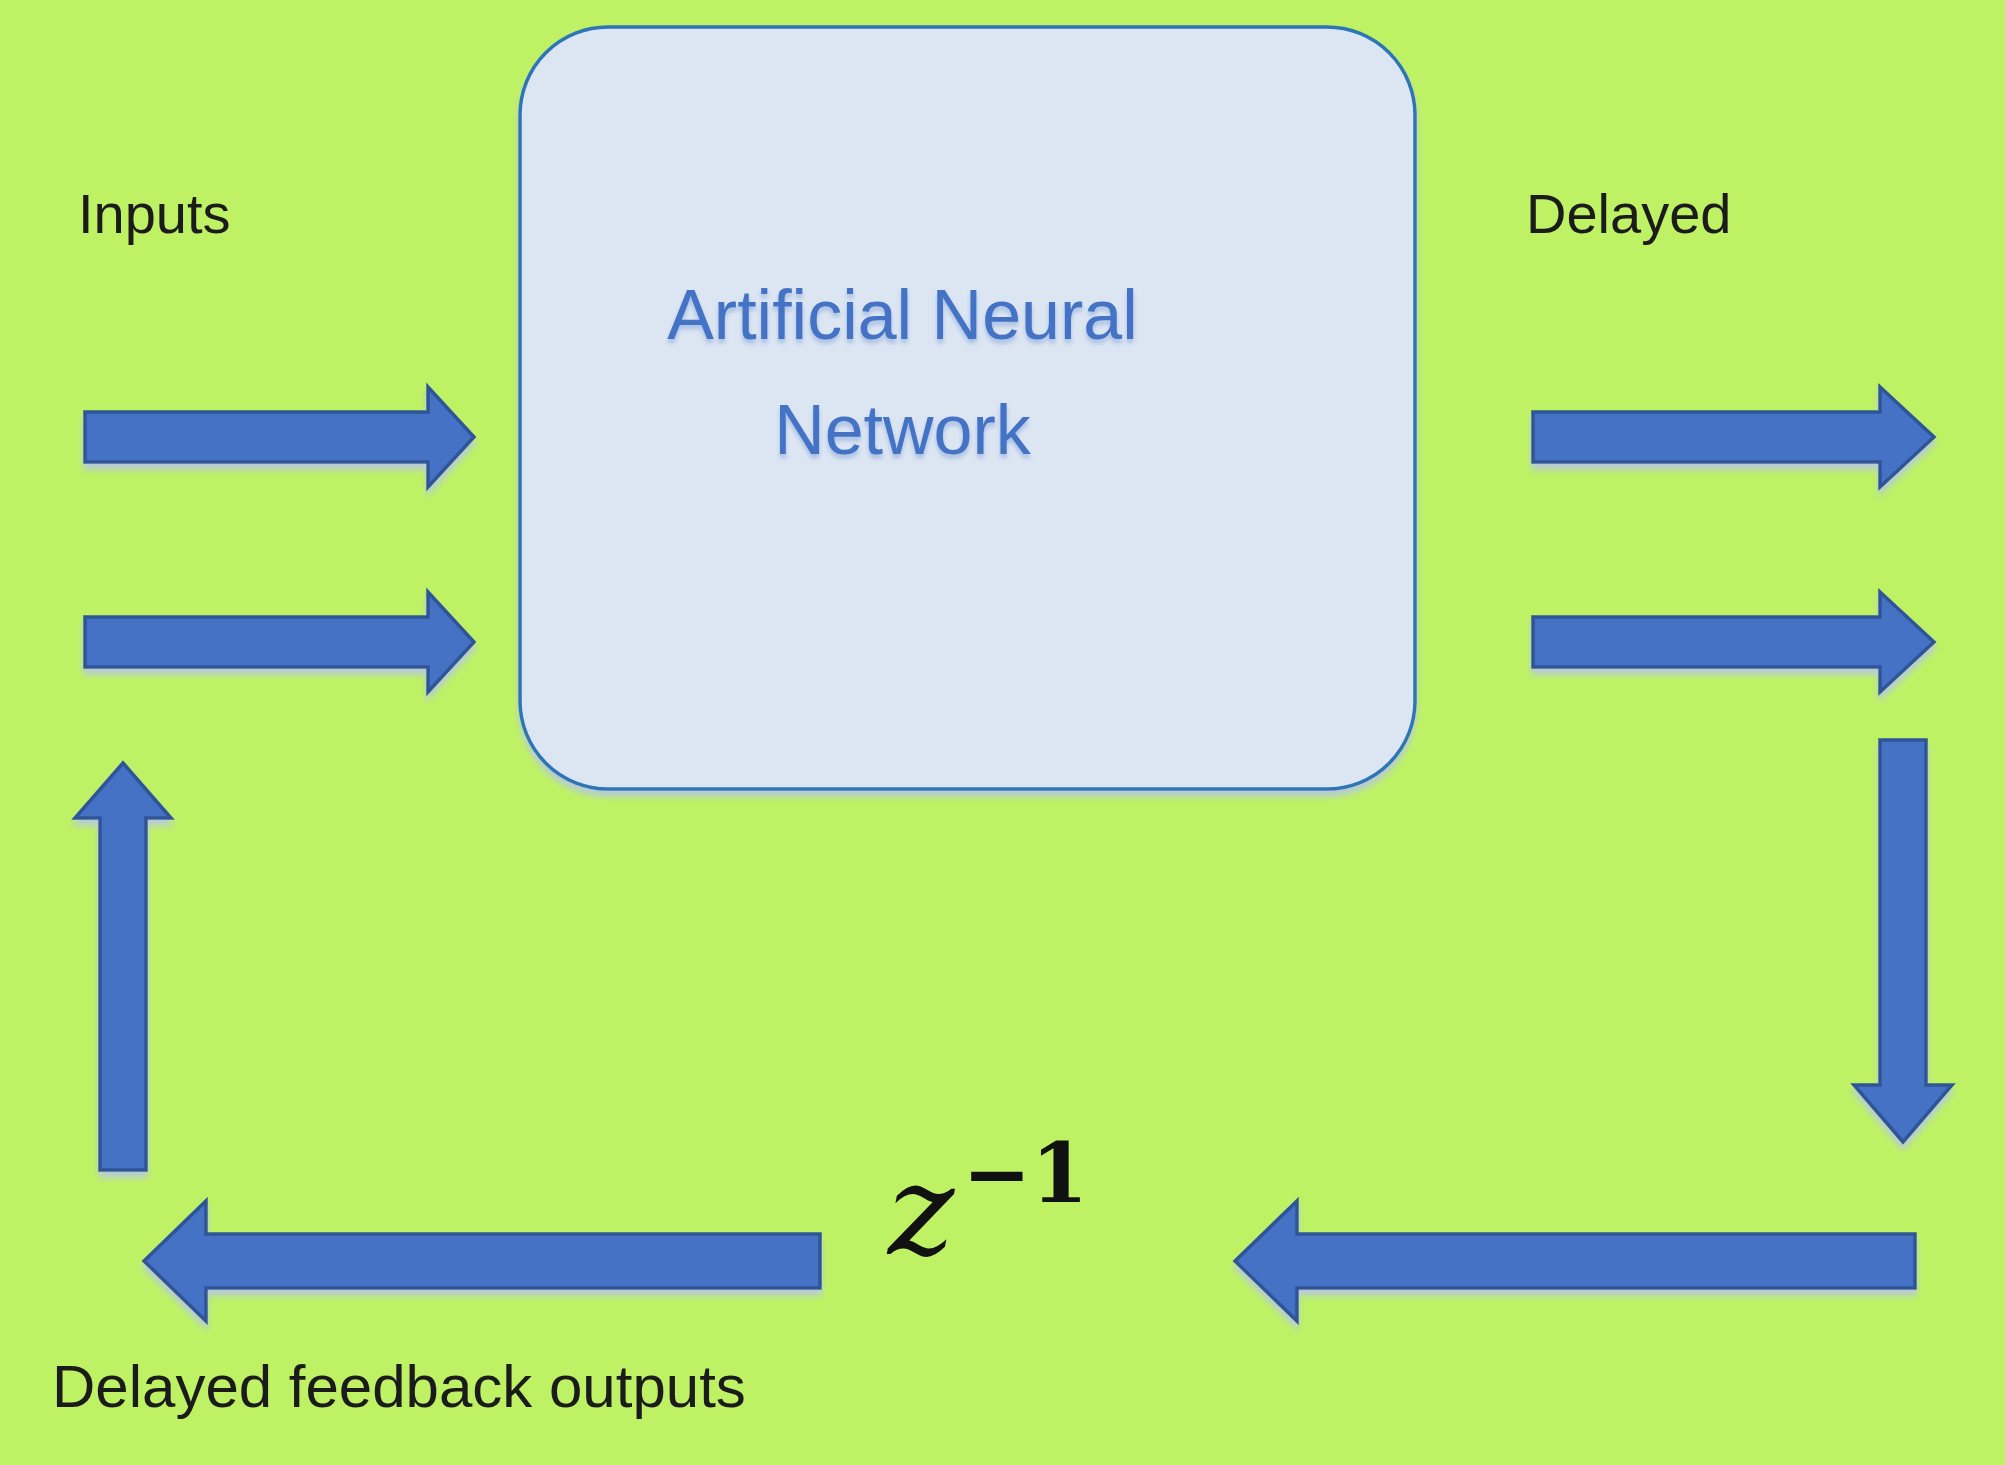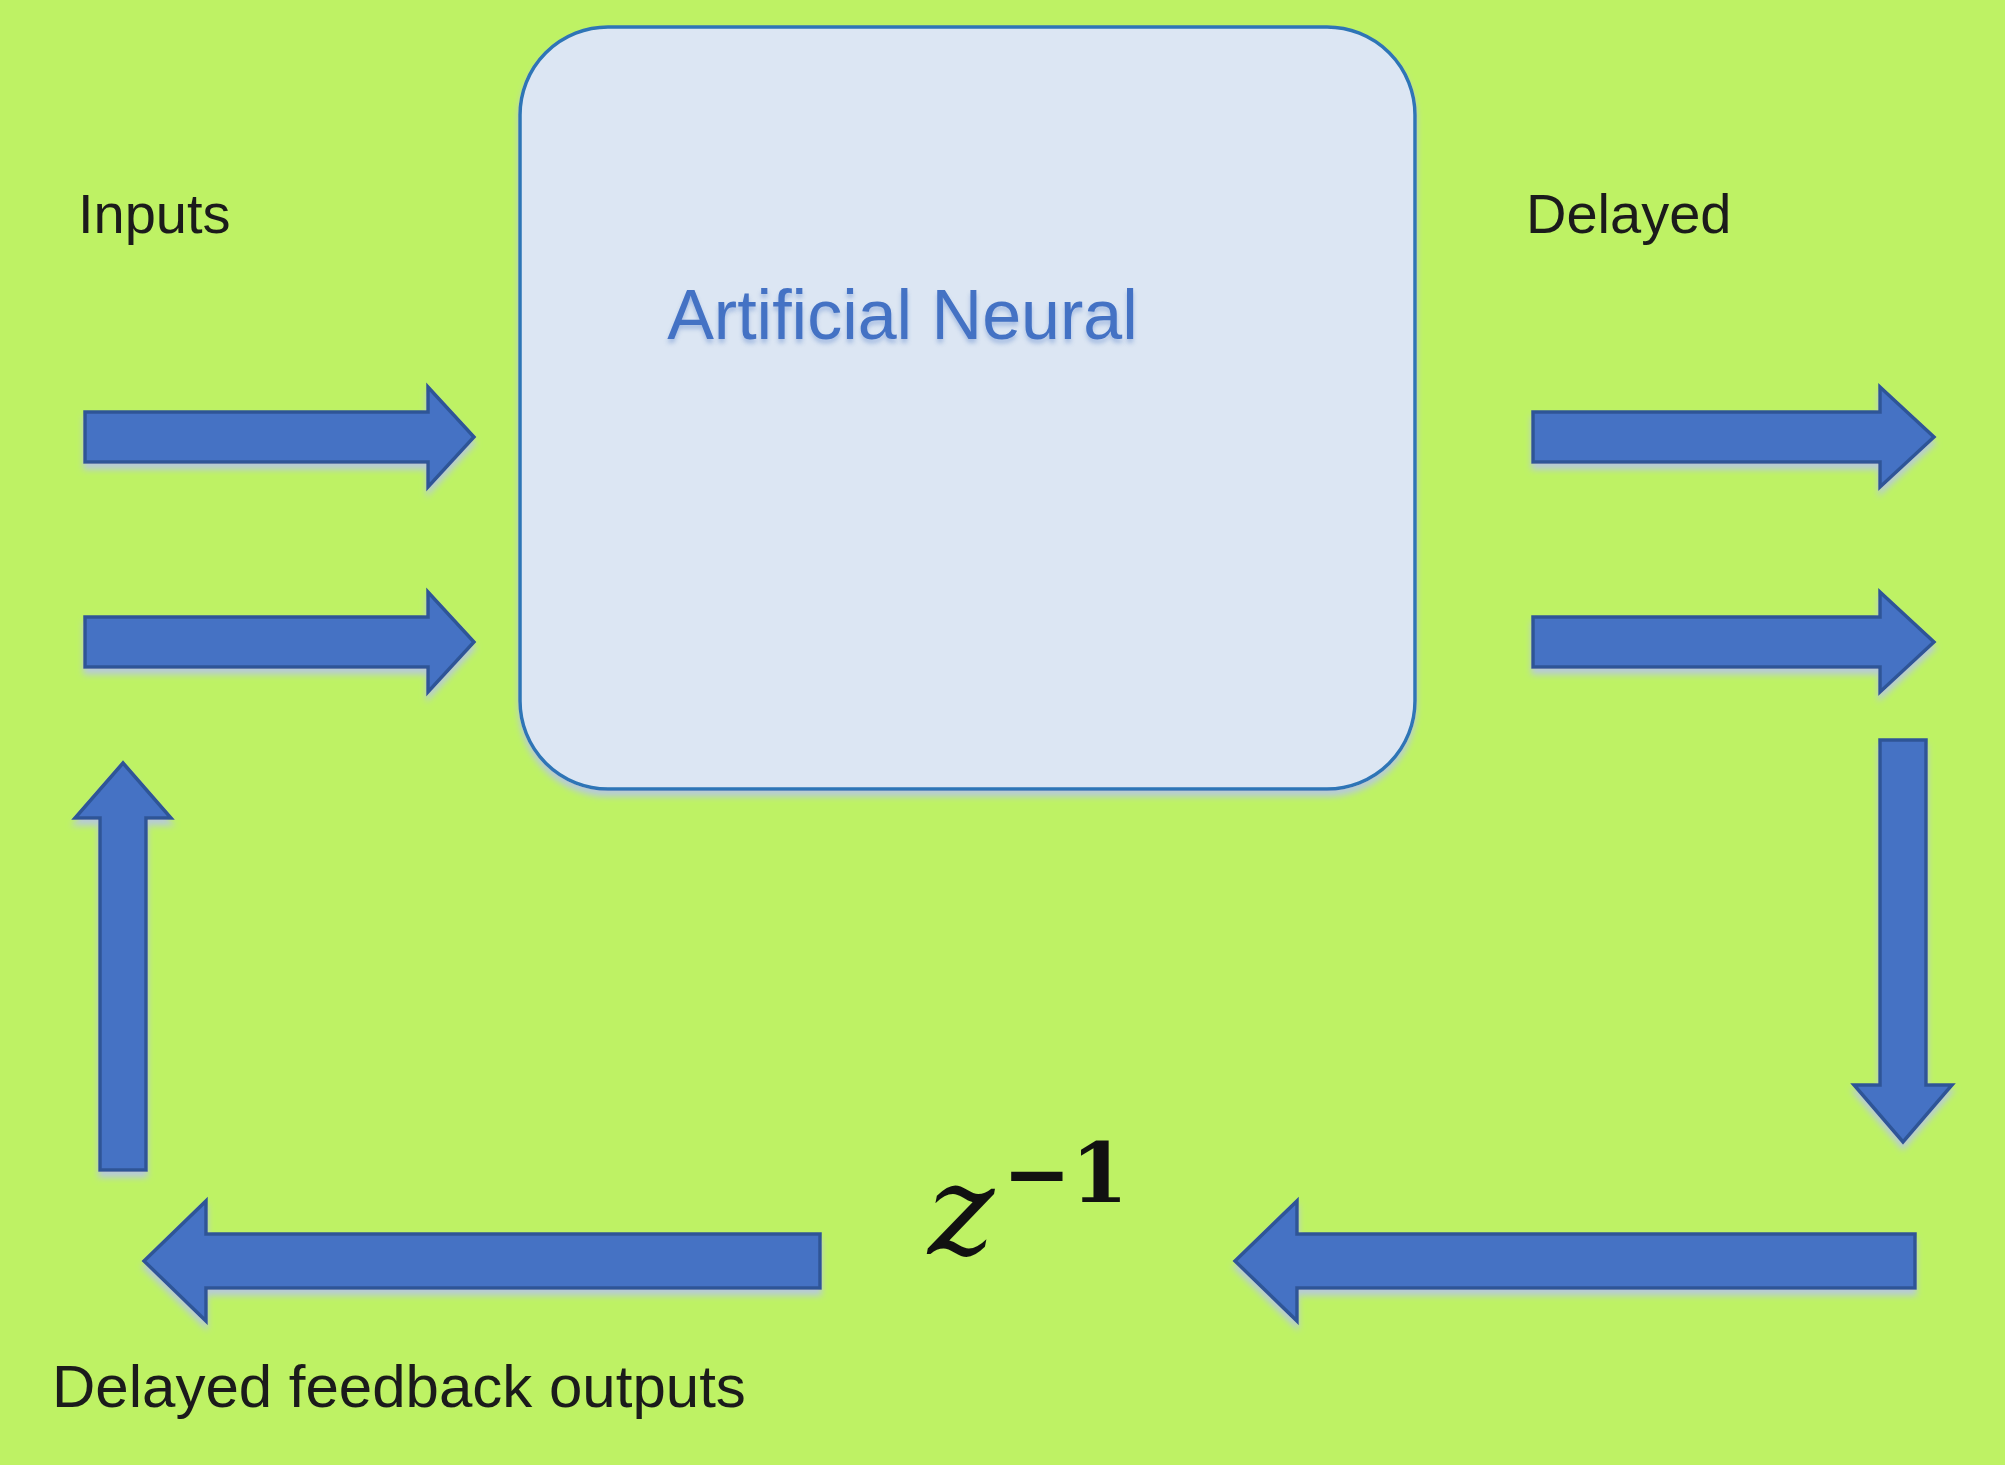--- a/index.html
+++ b/index.html
@@ -49,21 +49,21 @@
     top: 258px;
     width: 765px;
     text-align: center;
     color: var(--box-text, #4472c4);
     font-size: 70px;
     line-height: 115px;
     text-shadow: 0 4px 4px rgba(68, 114, 196, 0.35);
   }
   .z-wrap {
     position: absolute;
-    left: 928px;
+    left: 888px;
     top: 1148px;
     color: #111111;
     white-space: nowrap;
   }
   .z-base {
     font-family: "DejaVu Serif", serif;
     font-style: italic;
     font-size: 126px;
     line-height: 1;
   }
@@ -105,20 +105,21 @@
 
     <polygon class="arrow" filter="url(#halo)" points="100,1170 100,818 75,818 123,763 171,818 146,818 146,1170"></polygon>
   </svg>
 
   <div class="label inputs">Inputs</div>
 
   <div class="label outputs">Delayed</div>
 
   <div class="ann-title">
     <div>Artificial Neural</div>
+    <div>Network</div>
   </div>
 
   <div class="z-wrap">
     <span class="z-base">z</span><span class="z-sup">−1</span>
   </div>
 
   <div class="label feedback">Delayed feedback outputs</div>
 
 </div>
 

